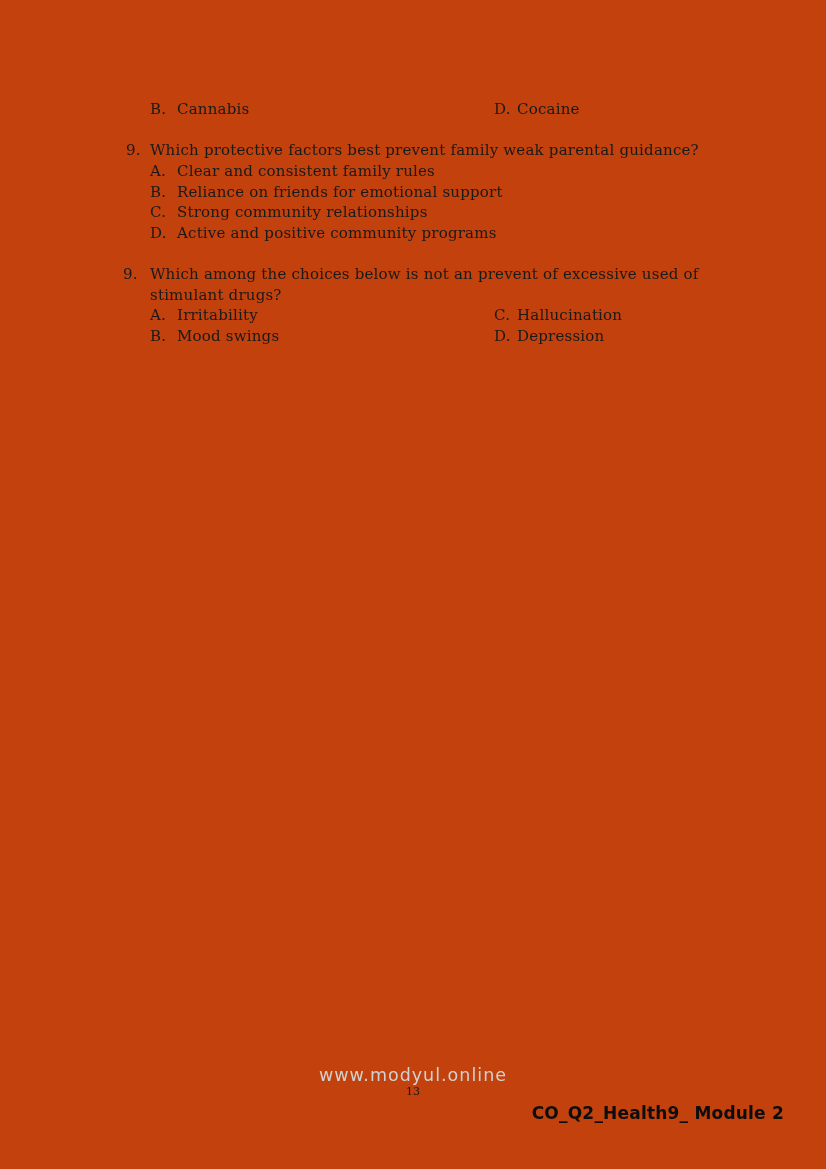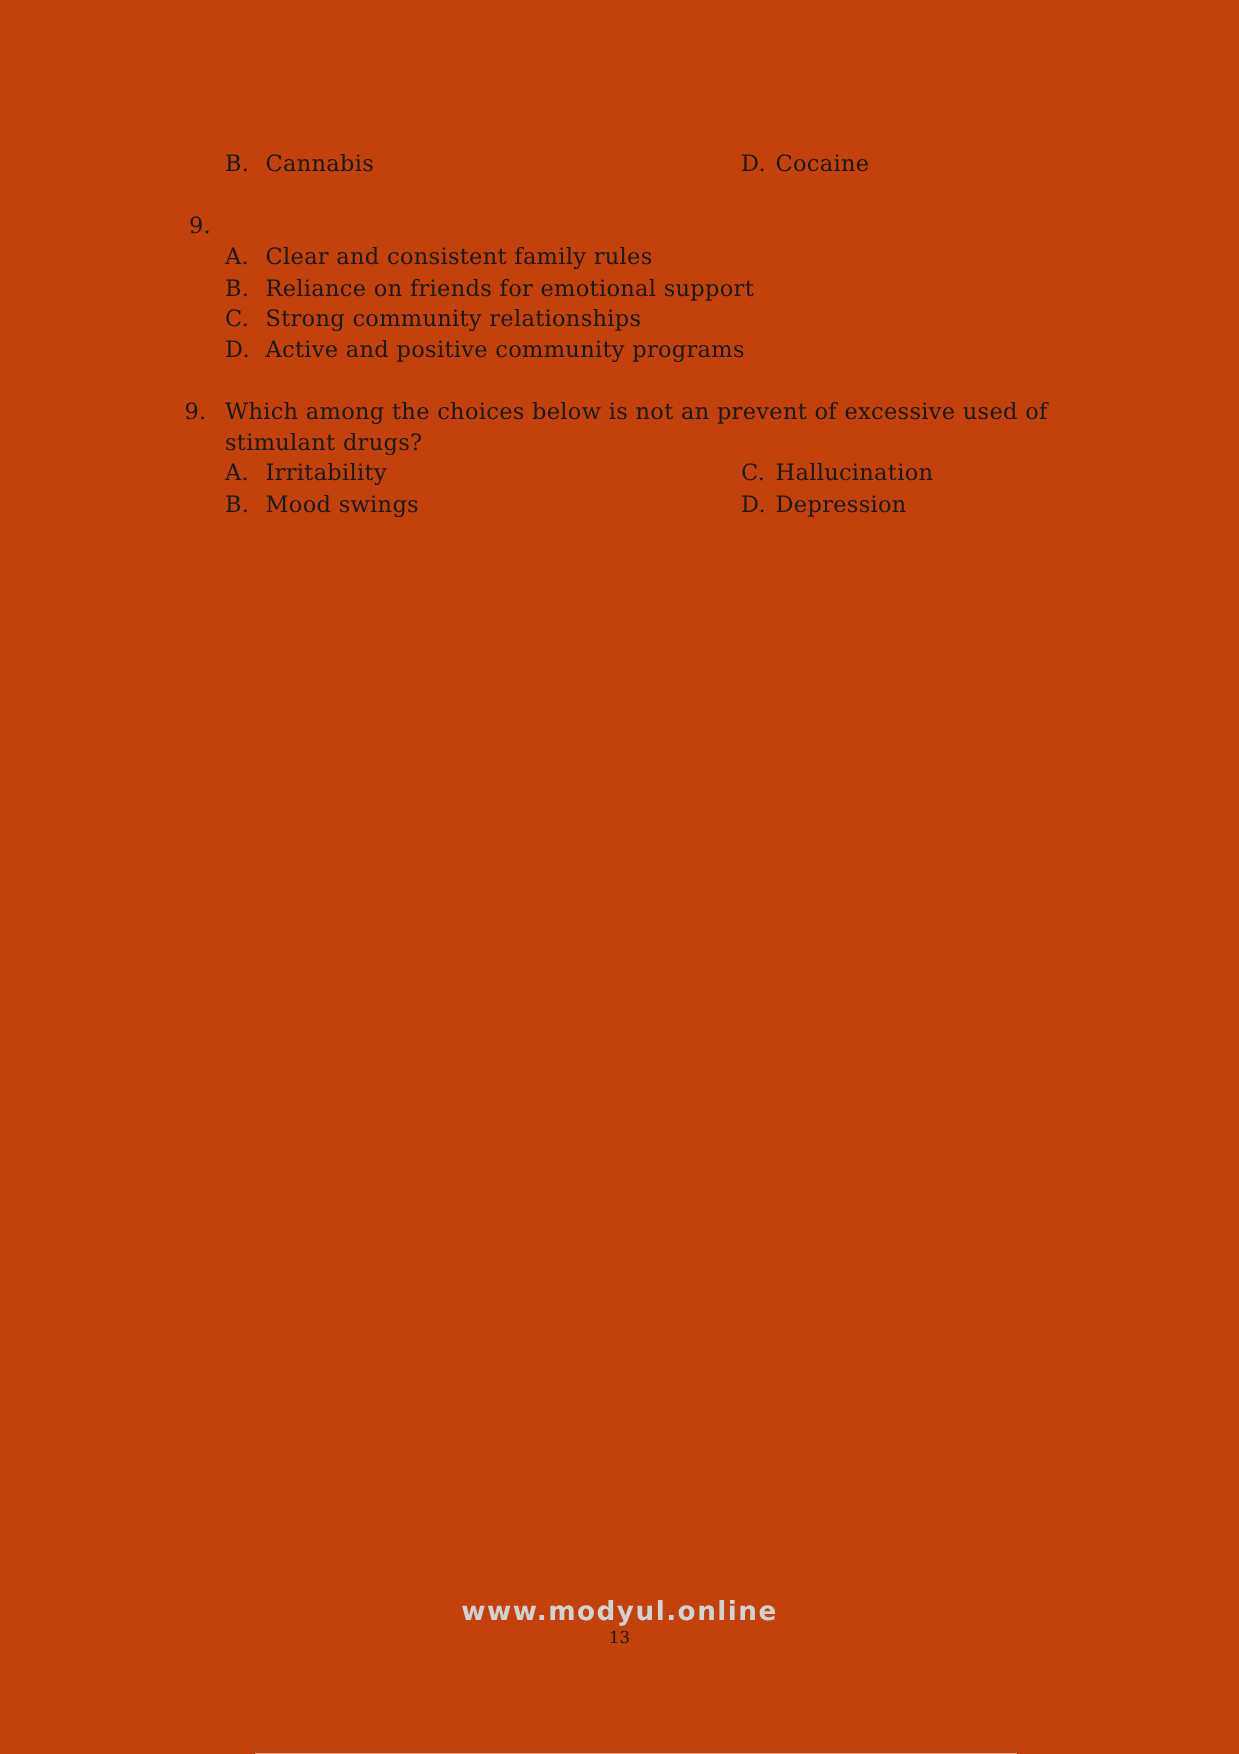--- a/index.html
+++ b/index.html
@@ -72,37 +72,36 @@
     position: absolute;
     top: 1064px;
     left: 0;
     width: 100%;
     text-align: center;
     font-size: 17.5px;
     line-height: 22px;
     color: var(--watermark-color, #d2d2d2);
     font-family: "DejaVu Sans", "Liberation Sans", sans-serif;
     letter-spacing: 1px;
-    font-weight: bold;
   }
 </style>
 </head>
 <body>
 
 <div class="page" style="--text-color: #1a1a1a; --watermark-color: #d2d2d2;">
 
   <div class="line col-left" style="top:99px">
     <span class="opt-letter-l">B.</span><span>Cannabis</span>
   </div>
   <div class="line col-right" style="top:99px">
     <span class="opt-letter-r">D.</span><span>Cocaine</span>
   </div>
 
   <div class="line col-left" style="top:140px">
-    <span class="qnum qnum-9">9.</span>
+    <span class="qnum qnum-9">9.</span><span>Which protective factors best prevent family weak parental guidance?</span>
   </div>
   <div class="line col-left" style="top:161px">
     <span class="opt-letter-l">A.</span><span>Clear and consistent family rules</span>
   </div>
   <div class="line col-left" style="top:182px">
     <span class="opt-letter-l">B.</span><span>Reliance on friends for emotional support</span>
   </div>
   <div class="line col-left" style="top:223px">
     <span class="opt-letter-l">D.</span><span>Active and positive community programs</span>
   </div>
@@ -123,15 +122,16 @@
     <span class="opt-letter-r">C.</span><span>Hallucination</span>
   </div>
   <div class="line col-left" style="top:326px">
     <span class="opt-letter-l">B.</span><span>Mood swings</span>
   </div>
   <div class="line col-right" style="top:326px">
     <span class="opt-letter-r">D.</span><span>Depression</span>
   </div>
 
   <div class="page-number">13</div>
+  <div class="footer-code">CO_Q2_Health9_ Module 2</div>
   <div class="watermark">www.modyul.online</div>
 
 </div>
 
 </body></html>

